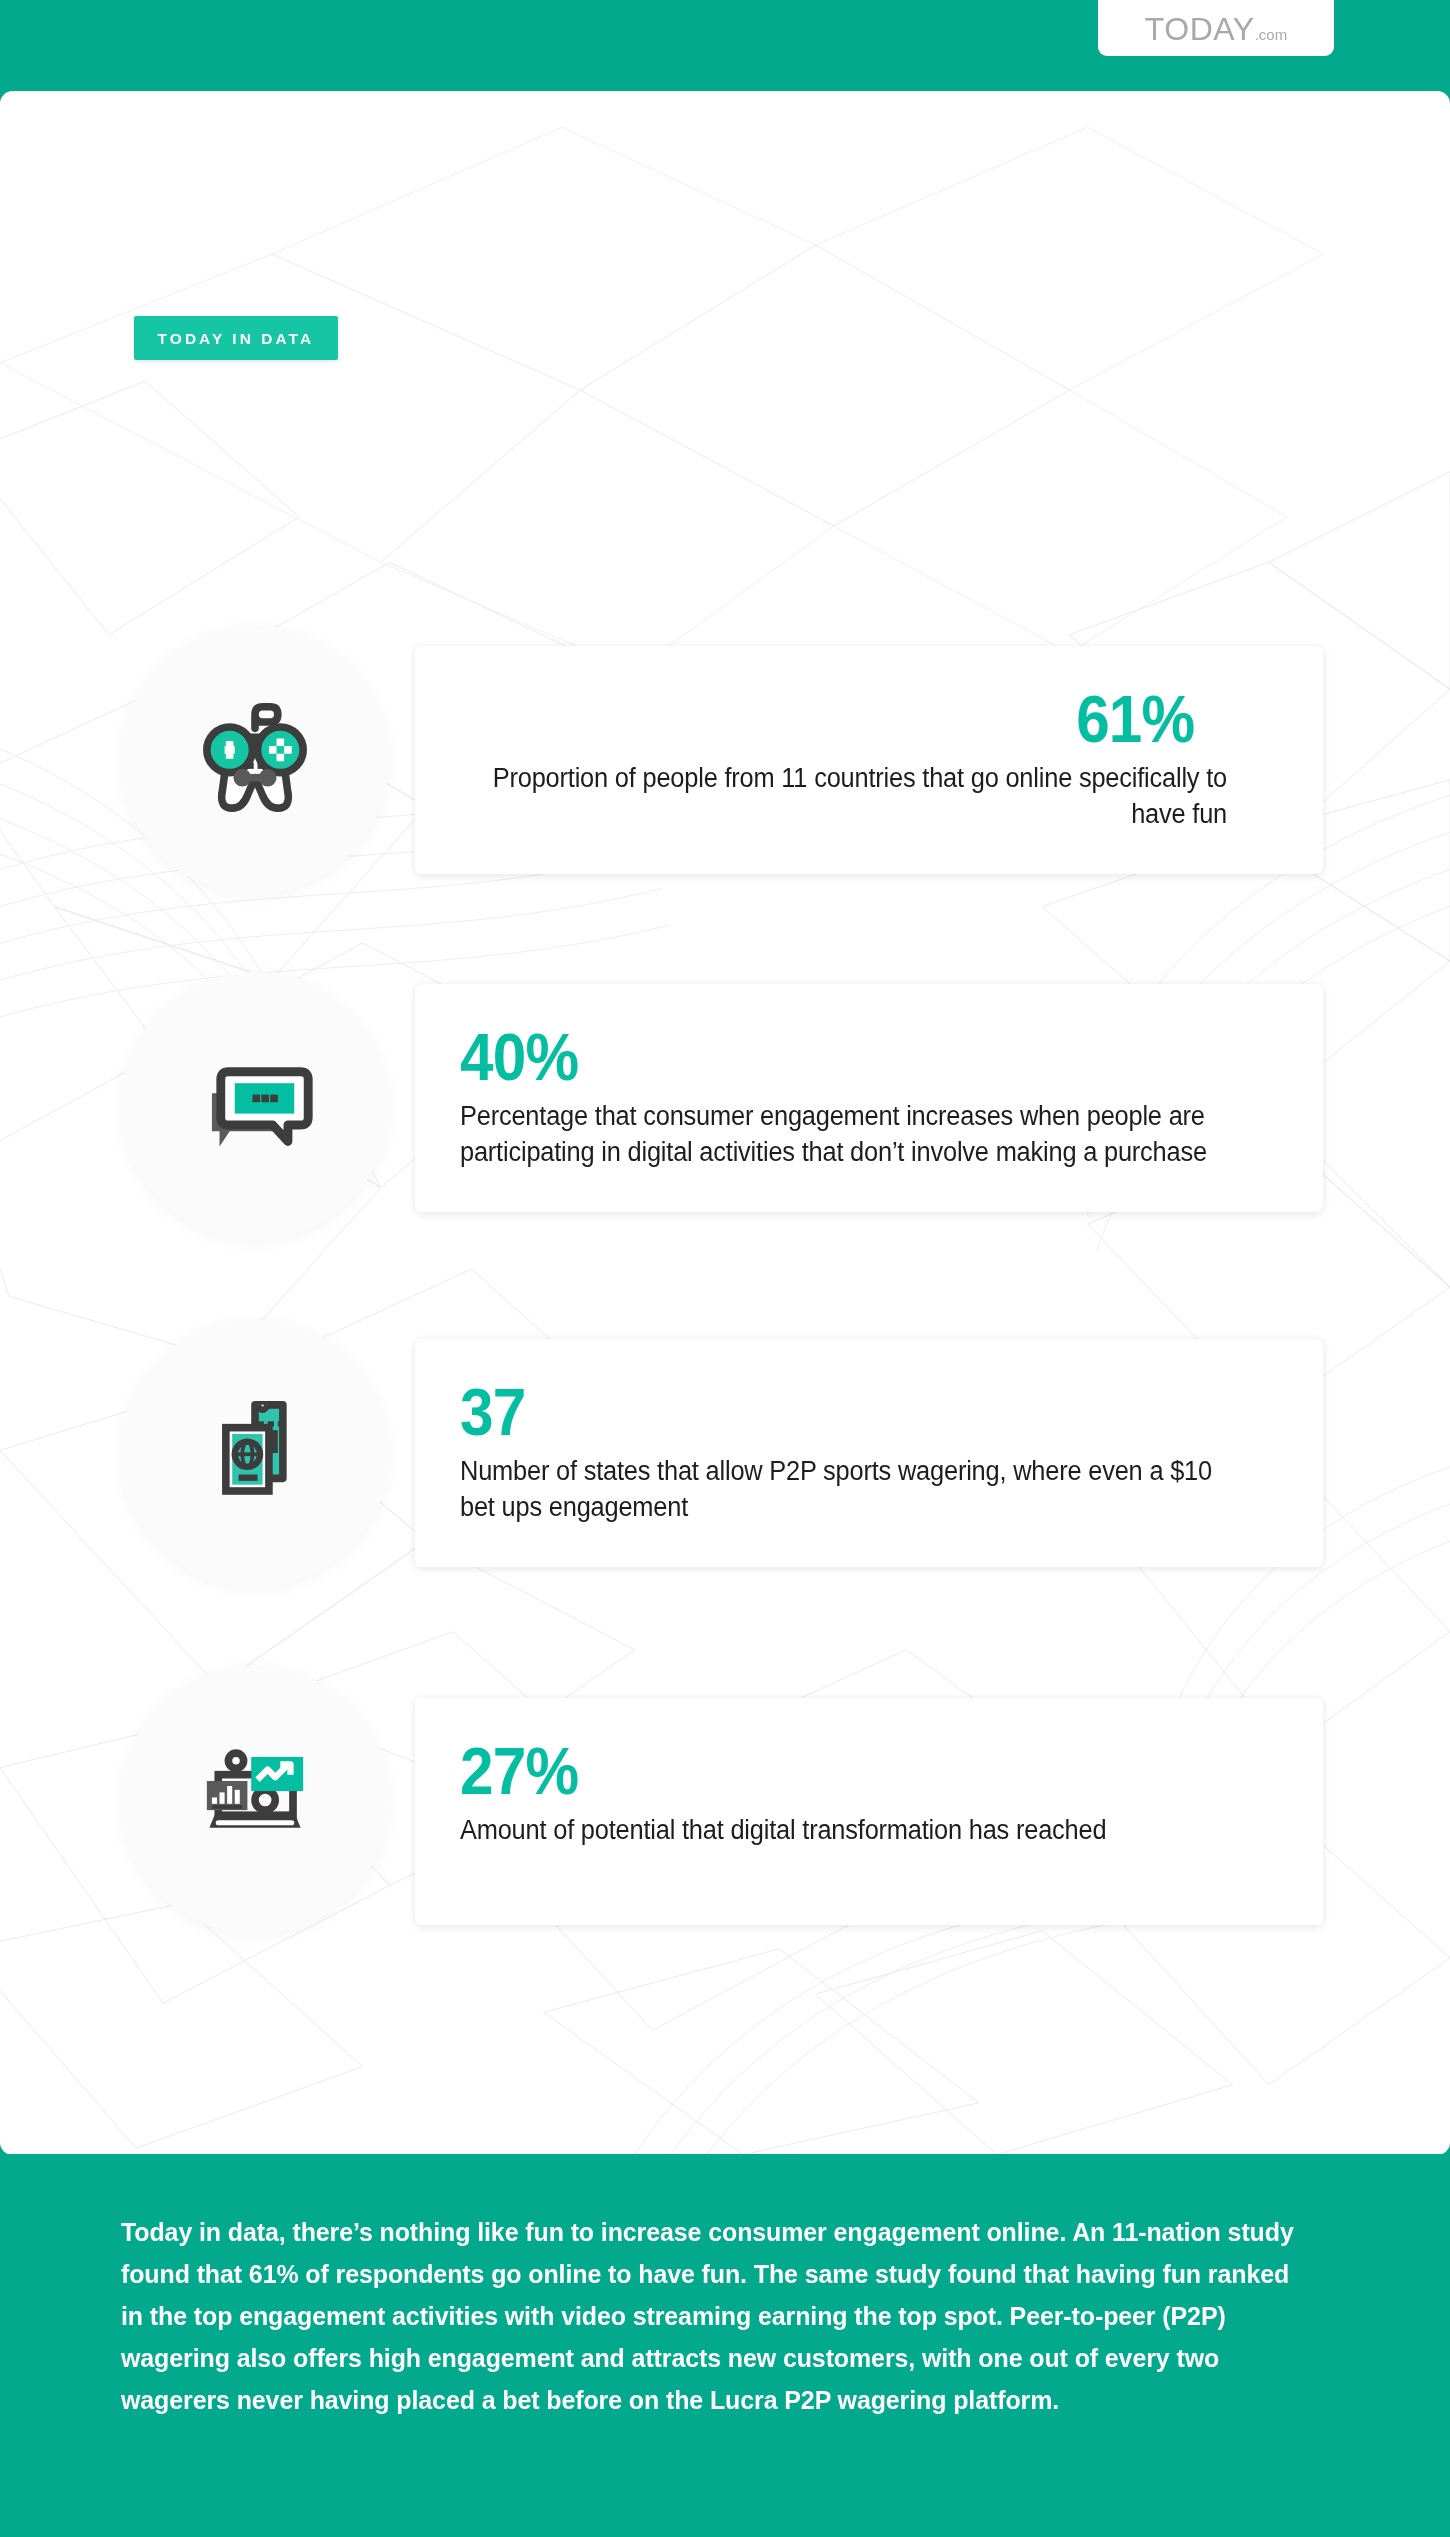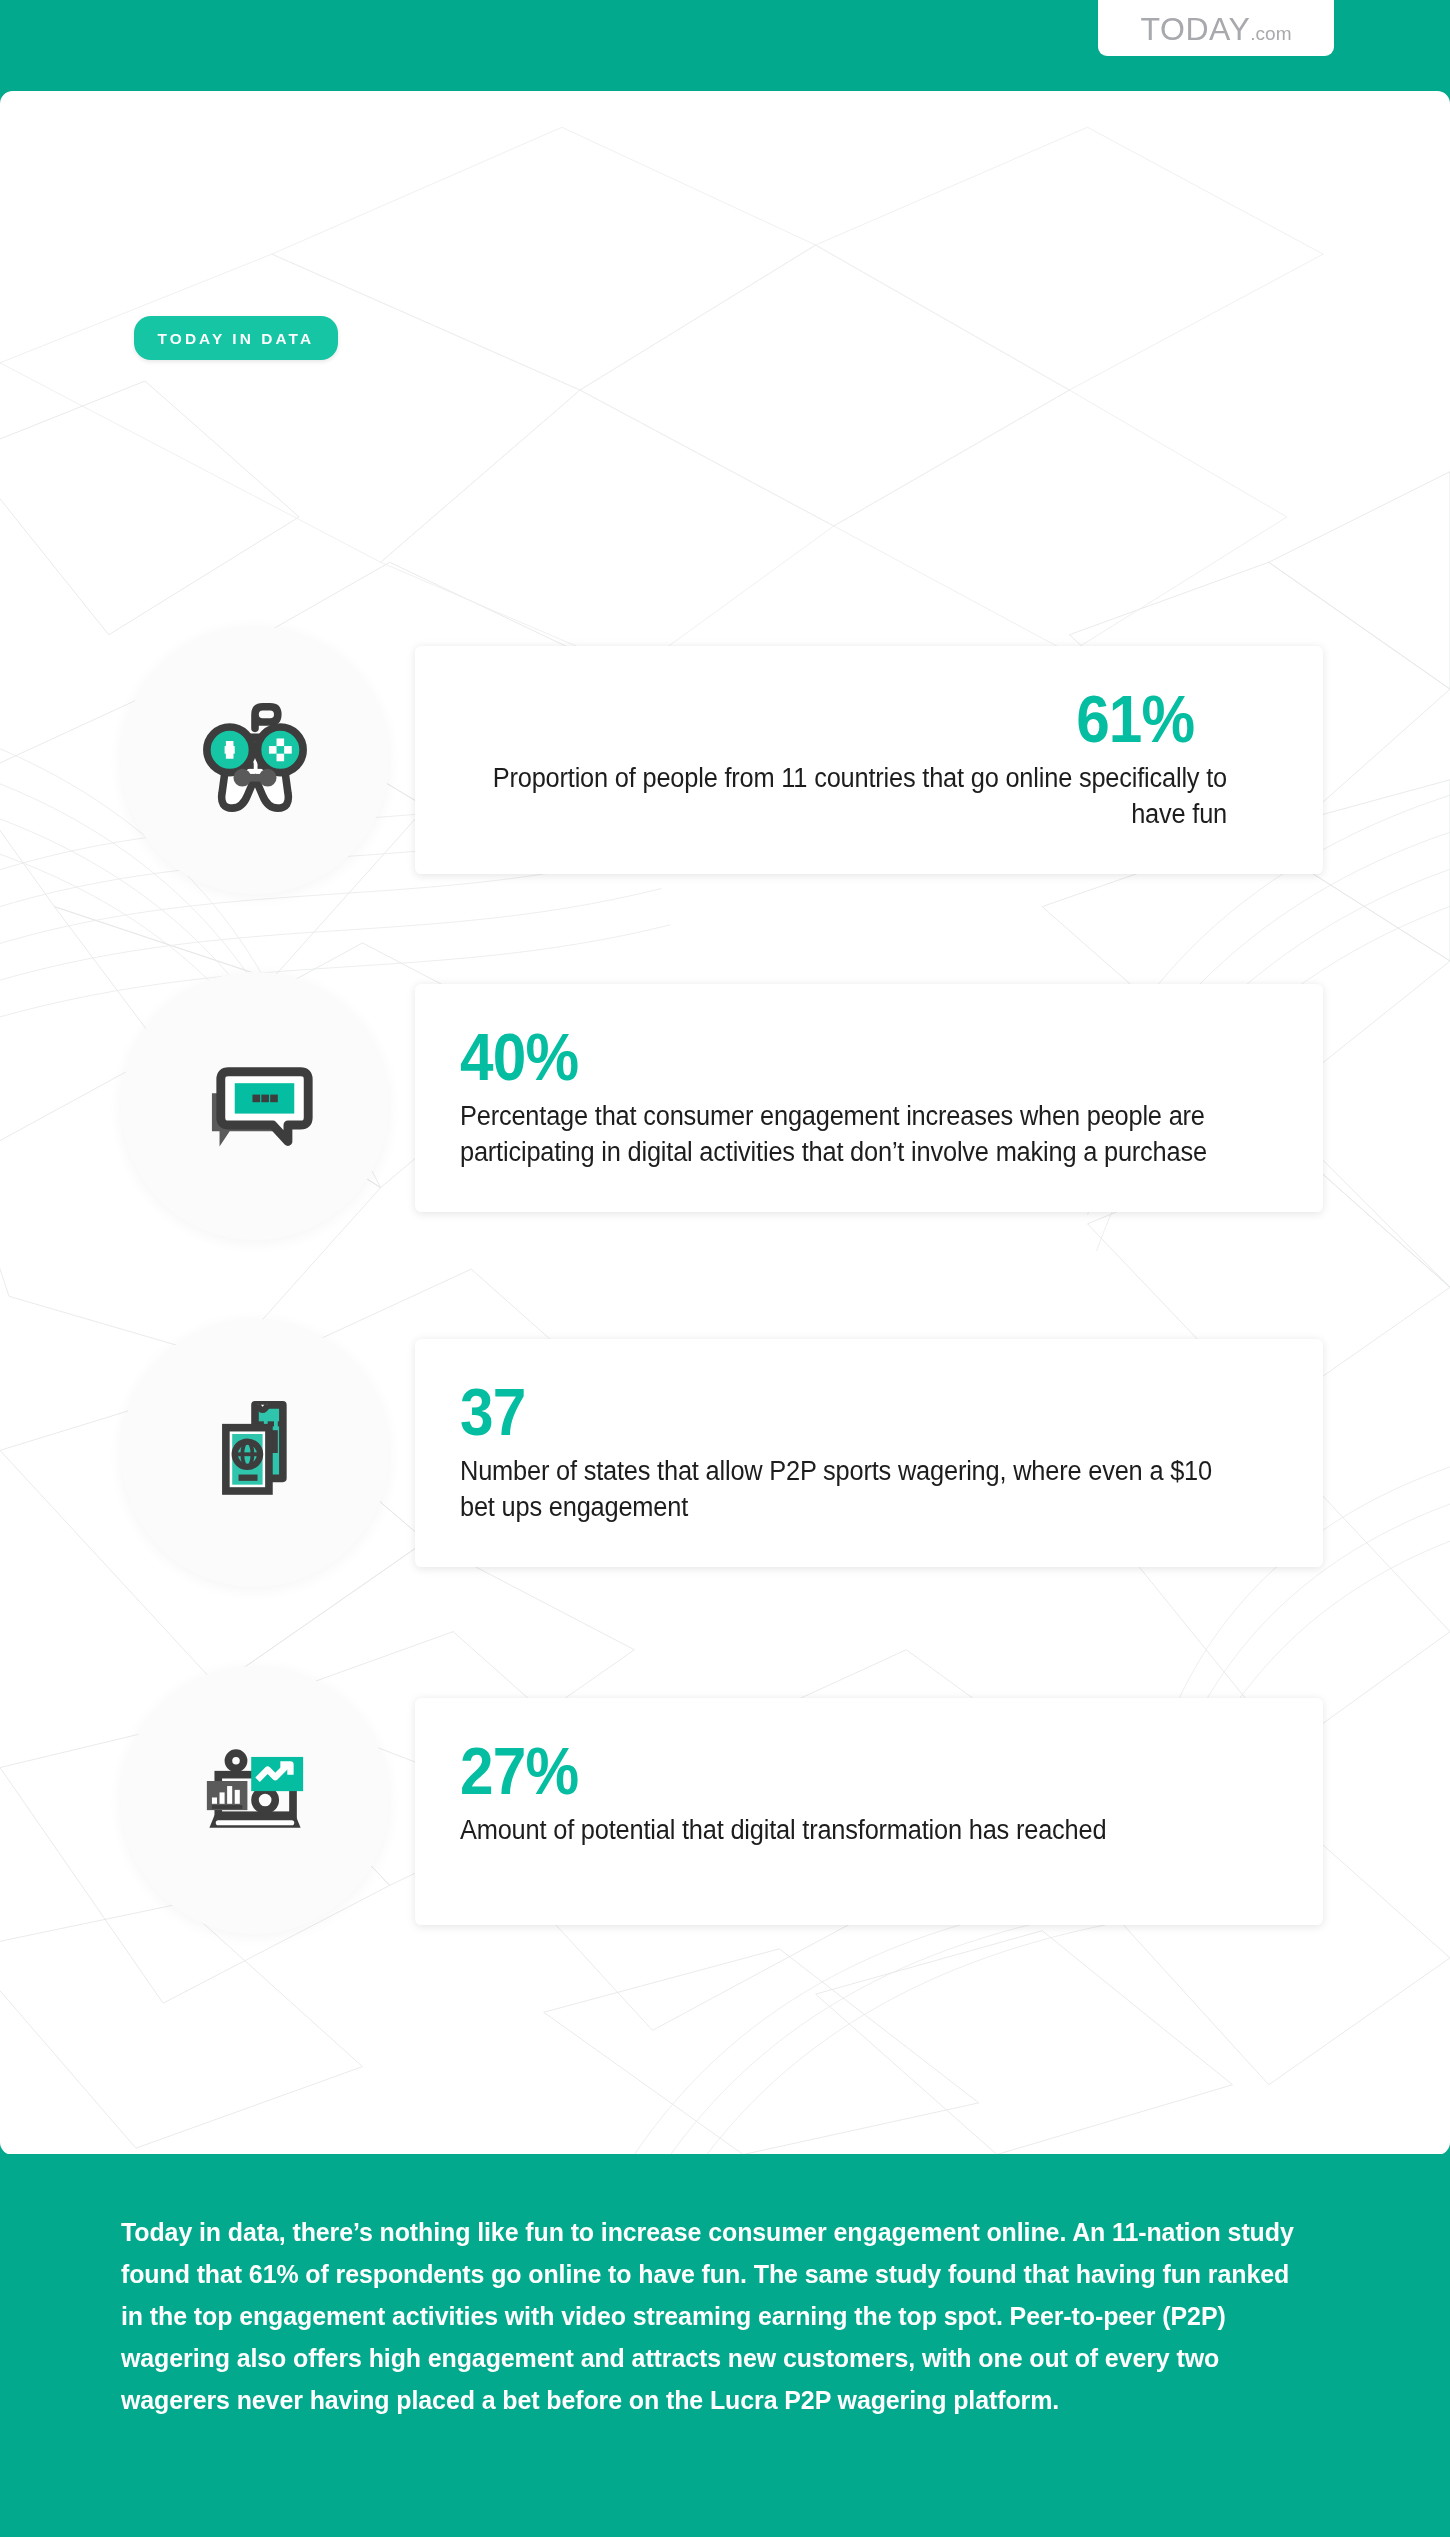--- a/index.html
+++ b/index.html
@@ -20,38 +20,38 @@
     position:absolute; left:1098px; top:-20px; width:236px; height:76px;
     background:#ffffff; border-radius:9px;
     display:flex; align-items:flex-end; justify-content:center;
     padding-bottom:11px;
   }
   .logo-text{
     font-family:"Liberation Sans", sans-serif;
     font-size:32px; font-weight:400; color:#a7a9ac; letter-spacing:0.5px;
     line-height:1;
   }
-  .logo-text .dotcom{ font-size:19px; letter-spacing:0; }
+  .logo-text .dotcom{ font-size:15px; letter-spacing:0; }
 
   
   .sheet{
     position:absolute; left:0; top:91px; width:1450px; height:2064px;
     background:#ffffff; border-radius:12.7px;
     overflow:hidden;
   }
   .mesh{
     position:absolute; inset:0;
     opacity:1; pointer-events:none;
   }
 
   
   .badge{
     position:absolute; left:134px; top:225px;
     background:#15c5a4; color:#ffffff;
-    border-radius:17px;
+    border-radius:2px;
     padding:13.6px 23.6px 12.7px 23.6px;
     font-size:15.4px; font-weight:600; letter-spacing:3.1px;
     box-shadow:0 1.8px 4.5px rgba(0,0,0,.10);
   }
 
   
   .headline{
     position:absolute; left:132px; top:295px; width:1142px;
   }
   .hl-line{

